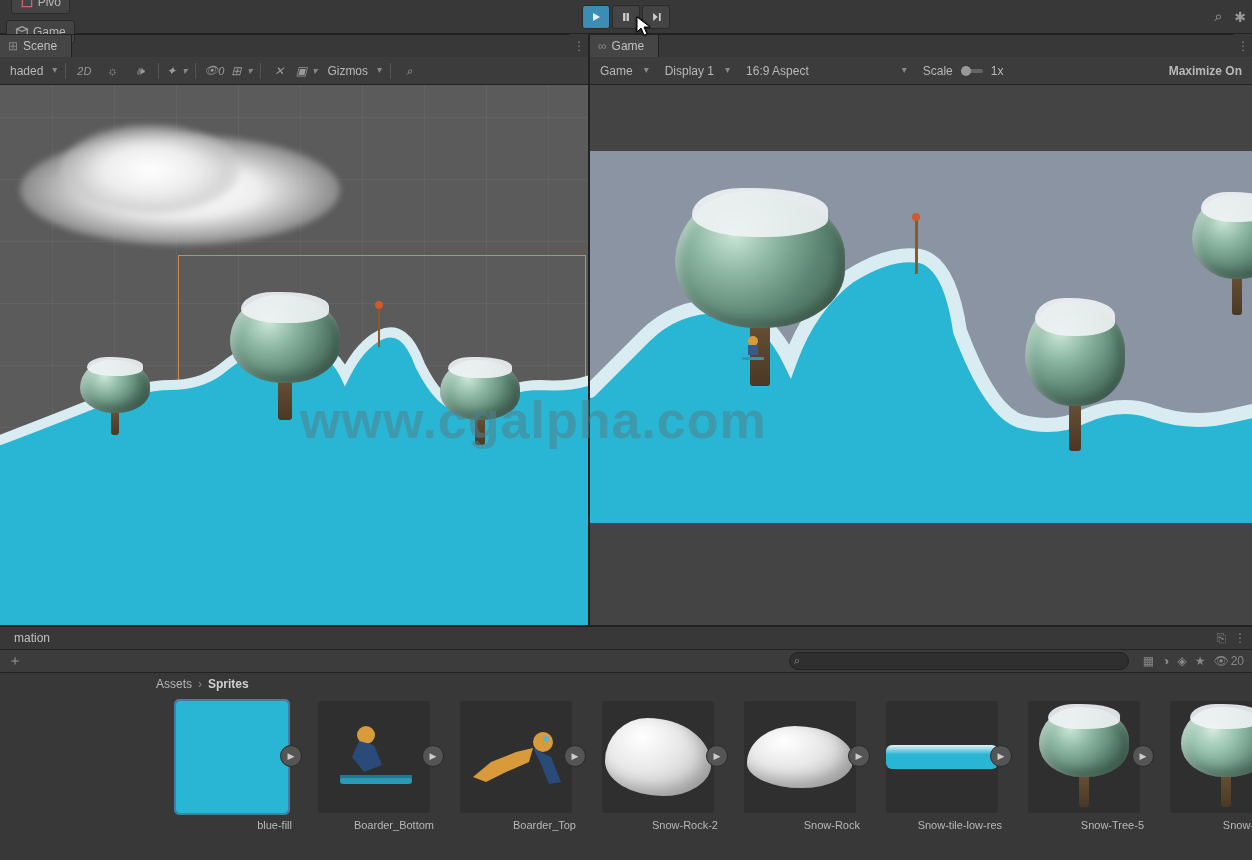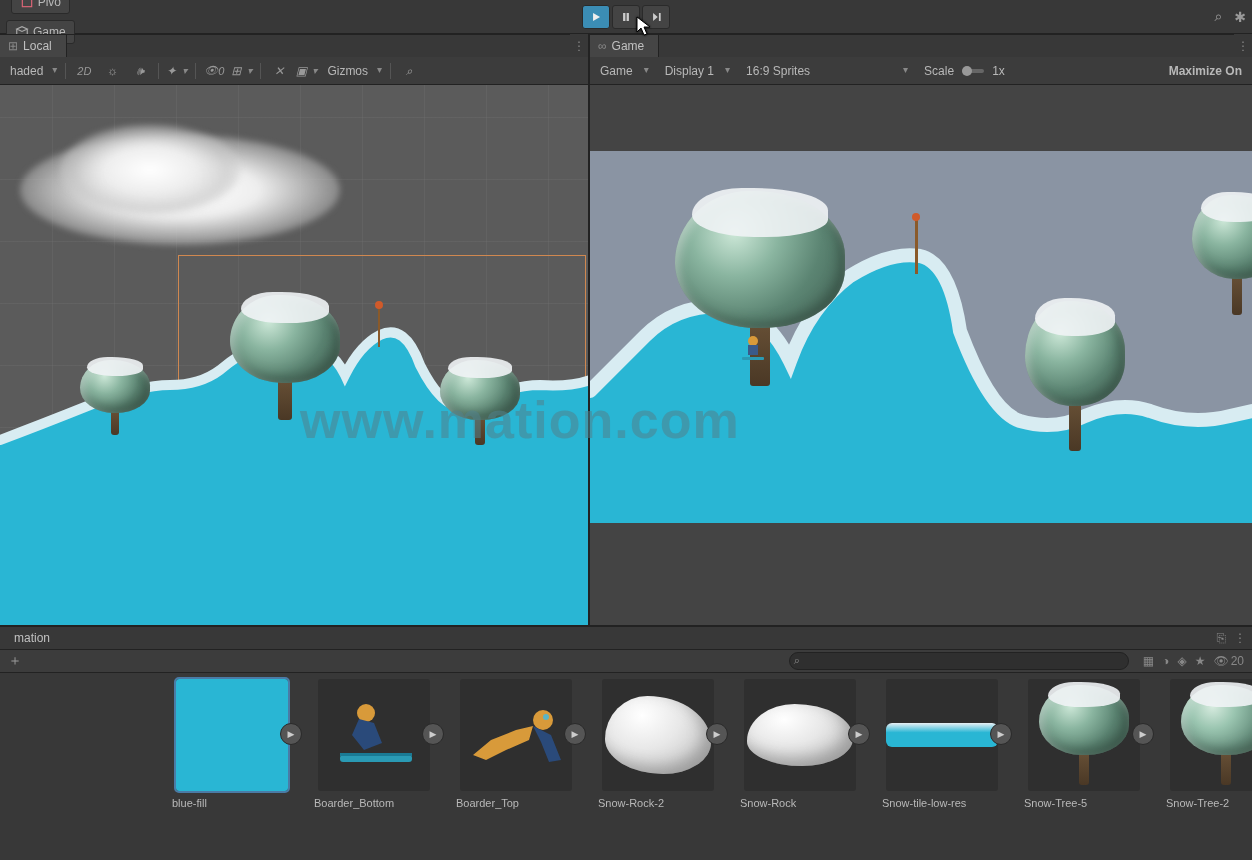--- a/index.html
+++ b/index.html
@@ -75,21 +75,21 @@
 
 .breadcrumb { height: 22px; display: flex; align-items: center; padding: 4px 12px; font-size: 12px; color: #b8b8b8; gap: 6px; }
 .breadcrumb .sep { color: #888; }
 .breadcrumb .cur { font-weight: bold; color: #d0d0d0; }
 
 .assets-row { flex: 1; padding: 6px 12px; display: flex; gap: 22px; align-items: flex-start; overflow: hidden; }
 .left-gap { width: 138px; flex-shrink: 0; }
 .asset-item { width: 120px; display: flex; flex-direction: column; align-items: center; gap: 6px; position: relative; flex-shrink: 0; }
 .asset-thumb { width: 112px; height: 112px; background: #2f2f2f; border-radius: 3px; display: flex; align-items: center; justify-content: center; position: relative; overflow: hidden; }
 .asset-thumb.sel { outline: 2px solid #4a7ba6; }
-.asset-label { font-size: 11px; color: #b8b8b8; text-align: left; white-space: nowrap; overflow: hidden; text-overflow: ellipsis; width: 100%; }
+.asset-label { font-size: 11px; color: #b8b8b8; text-align: right; white-space: nowrap; overflow: hidden; text-overflow: ellipsis; width: 100%; }
 .expand-dot { position: absolute; right: -10px; top: 44px; width: 22px; height: 22px; background: #555; border: 1px solid #2a2a2a; border-radius: 50%; display: flex; align-items: center; justify-content: center; font-size: 9px; color: #ccc; }
 
 
 .thumb-bluefill { width: 100%; height: 100%; background: #29b6d4; }
 .thumb-rock { width: 95%; height: 70%; background: radial-gradient(ellipse at 35% 25%, #fff, #e8e8e8 40%, #cfcfcf 70%, #b5b5b5); border-radius: 45% 55% 48% 52% / 60% 55% 45% 40%; box-shadow: inset -8px -8px 14px rgba(100,100,100,0.4); }
 .thumb-tile { width: 100%; height: 24px; background: linear-gradient(#e8f0f5, #29b6d4 40%, #29b6d4); border-radius: 6px; }
 .thumb-tree { width: 90px; height: 100px; position: relative; }
 
 
 .cursor { position: absolute; left: 636px; top: 16px; z-index: 100; pointer-events: none; }
@@ -143,21 +143,21 @@
   <div class="right-group">
     <span style="font-size:14px;color:#999;">⌕</span>
     <span style="font-size:14px;color:#999;">✱</span>
   </div>
 </div>
 
 <div style="display:flex;">
   <div style="width:590px;display:flex;border-right:2px solid #222;">
     <div class="panel-tab active">
       <span style="color:#888;">⊞</span>
-      <span>Local</span>
+      <span>Scene</span>
     </div>
     <div class="tab-spacer"></div>
     <div class="tab-menu">⋮</div>
   </div>
   <div style="flex:1;display:flex;">
     <div class="panel-tab active">
       <span style="color:#888;">∞</span>
       <span>Game</span>
     </div>
     <div class="tab-spacer"></div>
@@ -216,21 +216,21 @@
         </div>
 
       <div class="pole" style="left:378px;top:222px;height:40px;"></div>
     </div>
   </div>
 
   <div class="game-panel">
     <div class="game-toolbar">
       <span class="dd">Game</span>
       <span class="dd">Display 1</span>
-      <span class="dd" style="padding-right:100px;">16:9 Sprites</span>
+      <span class="dd" style="padding-right:100px;">16:9 Aspect</span>
       <div class="scale-group">
         <span>Scale</span>
         <div class="slider-track">
             <div class="slider-thumb"></div>
           </div>
         <span>1x</span>
       </div>
       <span style="margin-left:auto;font-weight:bold;">Maximize On</span>
     </div>
     <div class="game-viewport">
@@ -267,21 +267,21 @@
 
       <div class="tree" style="right:-30px;top:110px;width:90px;height:120px;">
           <div class="trunk"></div>
           <div class="foliage"></div>
           <div class="snow"></div>
         </div>
     </div>
   </div>
 </div>
 
-<div class="watermark">www.mation.com</div>
+<div class="watermark">www.cgalpha.com</div>
 
 <div class="bottom-panel">
   <div class="anim-tab-row">
     <span class="tab">mation</span>
     <div class="icons">
       <span>⎘</span>
       <span>⋮</span>
     </div>
   </div>
   <div class="project-toolbar">
@@ -293,20 +293,26 @@
       </div>
       <div class="ricons">
         <span>▦</span>
         <span>◑</span>
         <span>◈</span>
         <span>★</span>
         <span style="display:flex;align-items:center;gap:2px;">👁<span>20</span></span>
       </div>
     </div>
   </div>
+  <div class="breadcrumb">
+    <div class="left-gap"></div>
+    <span>Assets</span>
+    <span class="sep">›</span>
+    <span class="cur">Sprites</span>
+  </div>
   <div class="assets-row">
     <div class="left-gap"></div>
     <div class="asset-item">
       <div class="asset-thumb sel">
           <div class="thumb-bluefill"></div>
         </div>
       <div class="asset-label">blue-fill</div>
       <div class="expand-dot">▶</div>
     </div>
     <div class="asset-item">

